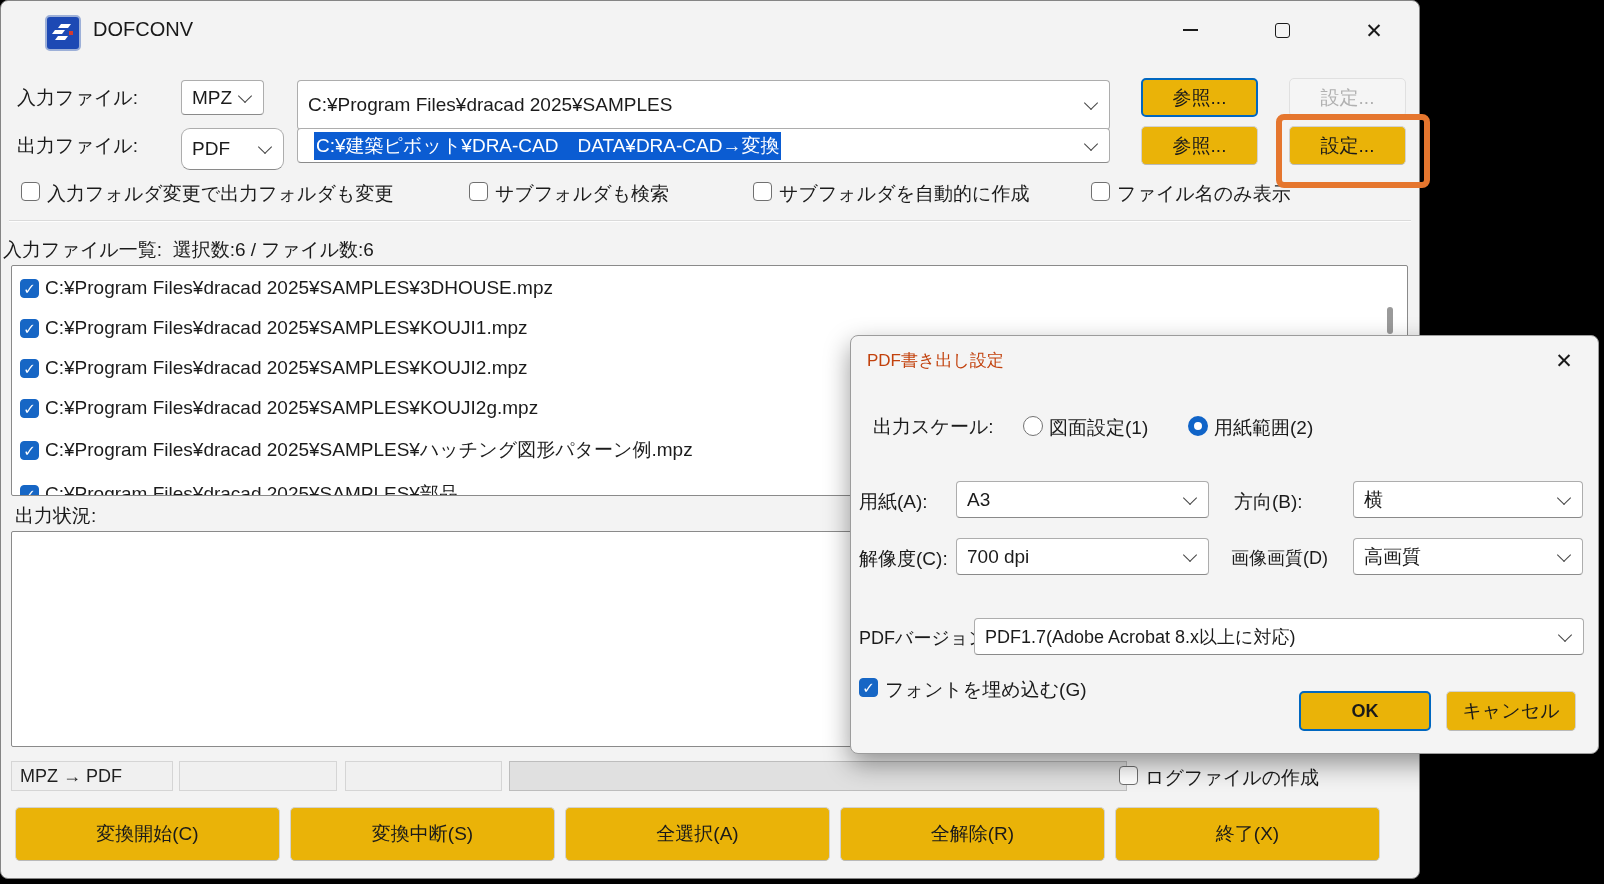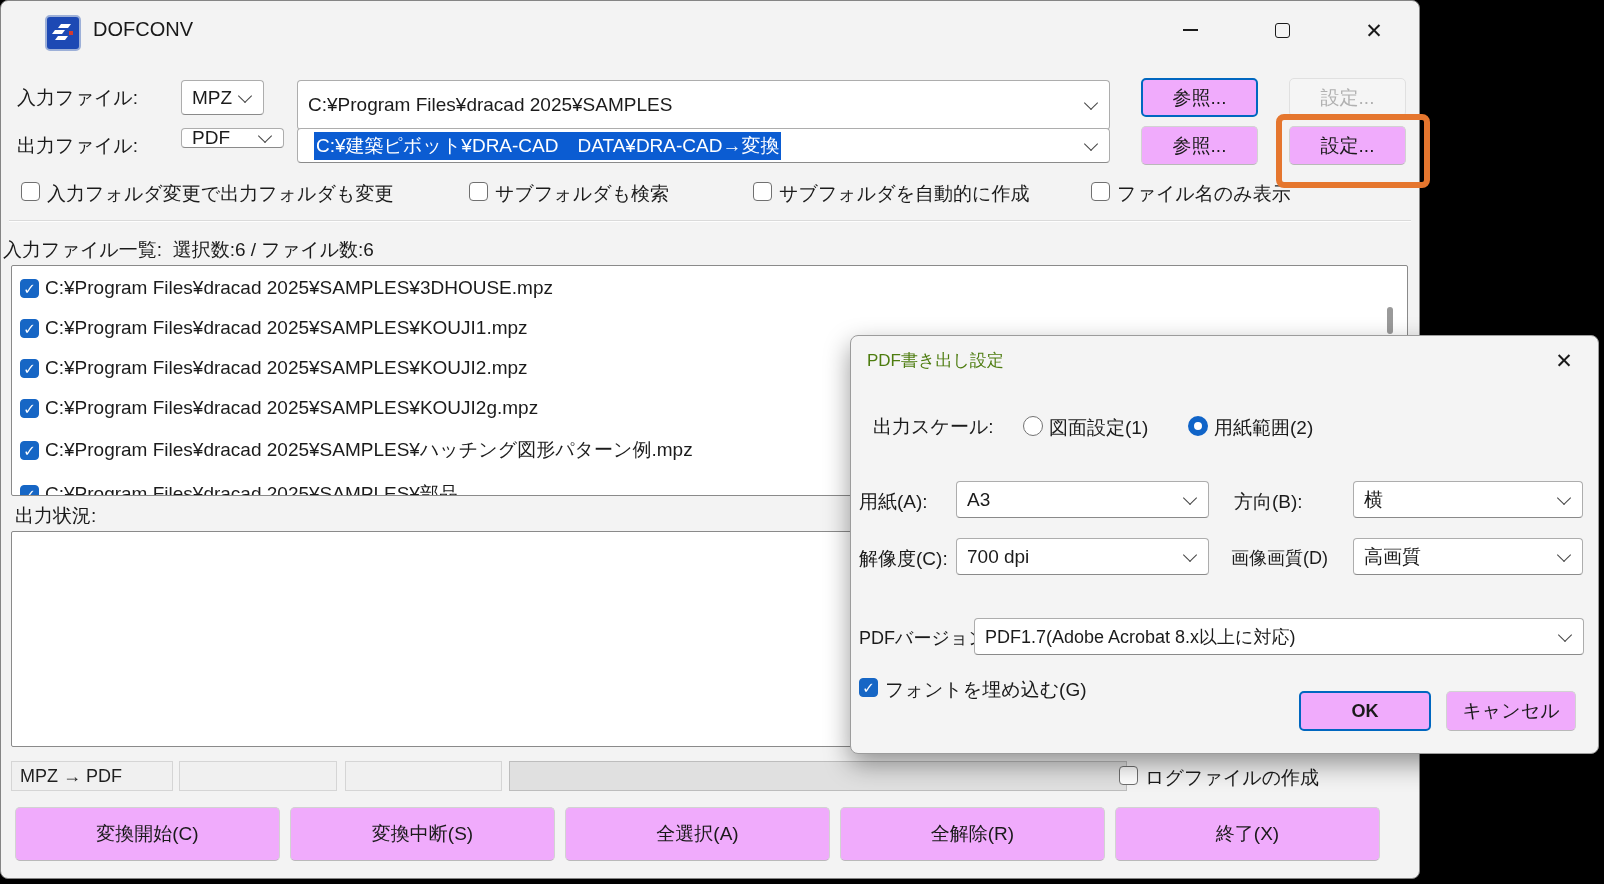--- a/index.html
+++ b/index.html
@@ -17,21 +17,21 @@
   .capbtn{top:10px;width:46px;height:38px;display:flex;align-items:center;justify-content:center;}
   .glyph-min{width:15px;height:2px;background:#1a1a1a;}
   .glyph-max{width:13px;height:13px;border:1.5px solid #1a1a1a;border-radius:3px;}
   .glyph-close{font-size:21px;font-weight:300;color:#1a1a1a;line-height:1;}
   
   .lbl{font-size:19px;white-space:nowrap;}
   .combo{background:#fff;border:1px solid #adadad;border-bottom-color:#8a8a8a;border-radius:4px;
          display:flex;align-items:center;padding:0 34px 0 10px;font-size:19px;white-space:nowrap;overflow:hidden;}
   .chev{position:absolute;right:13px;top:50%;width:9px;height:9px;margin-top:-7px;
         border-right:1.7px solid #454545;border-bottom:1.7px solid #454545;transform:rotate(45deg);}
-  .btn{background:#f0abfc;border:1px solid #d2d2d2;border-bottom-color:#b9b9b9;border-radius:5px;
+  .btn{background:#eab308;border:1px solid #d2d2d2;border-bottom-color:#b9b9b9;border-radius:5px;
        display:flex;align-items:center;justify-content:center;font-size:19px;color:#1a1a1a;}
   .btn.focus{border:2px solid #0067c0;}
   .btn.disabled{background:#f5f5f5;border-color:#e0e0e0;color:#b0b0b0;}
   .sel{display:inline-block;background:#0b5cd2;color:#fff;padding:1px 2px;}
   
   .cb{width:19px;height:19px;border:1.6px solid #707070;border-radius:4px;background:#fff;box-sizing:border-box;}
   .cb.on{background:#1666c5;border-color:#1666c5;color:#fff;display:flex;align-items:center;justify-content:center;
          font-size:15px;font-weight:bold;line-height:1;}
   .radio{width:20px;height:20px;border-radius:50%;background:#fff;border:1.6px solid #737373;box-sizing:border-box;}
   .radio.on{border:6px solid #1064c8;}
@@ -44,21 +44,21 @@
   .scell{background:#f0f0f0;border:1px solid #d5d5d5;display:flex;align-items:center;
          padding:0 8px;font-size:18px;color:#1f1f1f;box-sizing:border-box;}
   .progress{background:#e0e0e0;border:1px solid #bdbdbd;box-sizing:border-box;}
   
   .orange-box{left:1276px;top:114px;width:142px;height:62px;border:6px solid #e5762e;border-radius:8px;
               pointer-events:none;z-index:40;}
   
   #dlg{left:850px;top:335px;width:747px;height:417px;background:#f4f4f4;border:1px solid #9c9c9c;
        border-radius:8px;box-shadow:0 10px 26px rgba(0,0,0,.4);z-index:30;}
   #dlg .abs{position:absolute;}
-  .dtitle{left:16px;top:13px;font-size:17px;color:#4d7c0f;}
+  .dtitle{left:16px;top:13px;font-size:17px;color:#c2410c;}
   .dclose{left:690px;top:7px;width:46px;height:36px;display:flex;align-items:center;justify-content:center;
           font-size:21px;font-weight:300;color:#1a1a1a;}
 </style>
 </head>
 <body>
 
 <div id="stage">
 
   <div class="abs" id="win">
 
@@ -89,21 +89,21 @@
       <span class="chev"></span>
     </div>
     <div class="abs combo" style="left:296px;top:79px;width:813px;height:50px;box-sizing:border-box;">
       <span>C:¥Program Files¥dracad 2025¥SAMPLES</span>
       <span class="chev"></span>
     </div>
     <div class="abs btn focus" style="left:1140px;top:77px;width:117px;height:39px;box-sizing:border-box;">参照...</div>
     <div class="abs btn disabled" style="left:1288px;top:77px;width:117px;height:39px;box-sizing:border-box;">設定...</div>
 
     <div class="abs lbl" style="left:16px;top:132px;">出力ファイル:</div>
-    <div class="abs combo" style="left:180px;top:127px;width:103px;height:20px;box-sizing:border-box;">
+    <div class="abs combo" style="left:180px;top:127px;width:103px;height:42px;box-sizing:border-box;border-radius:9px;">
       <span>PDF</span>
       <span class="chev"></span>
     </div>
     <div class="abs combo" style="left:296px;top:127px;width:813px;height:35px;box-sizing:border-box;padding-left:16px;">
       <span class="sel">C:¥建築ピボット¥DRA-CAD　DATA¥DRA-CAD→変換</span>
       <span class="chev"></span>
     </div>
     <div class="abs btn" style="left:1140px;top:125px;width:117px;height:39px;box-sizing:border-box;">参照...</div>
     <div class="abs btn" style="left:1288px;top:125px;width:117px;height:39px;box-sizing:border-box;">設定...</div>
 

